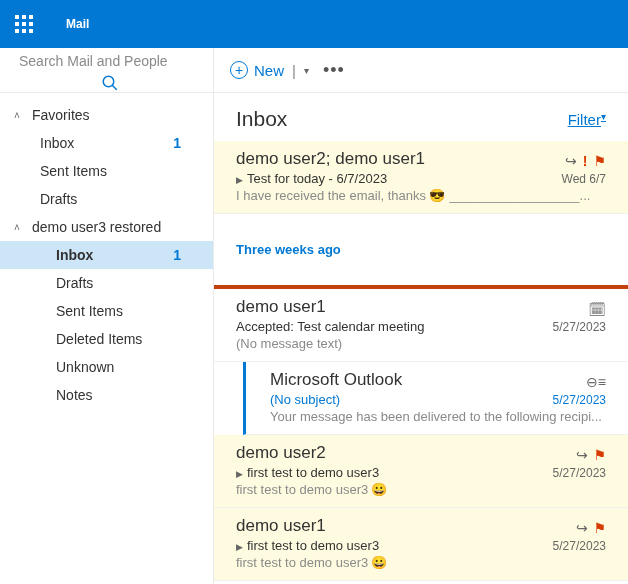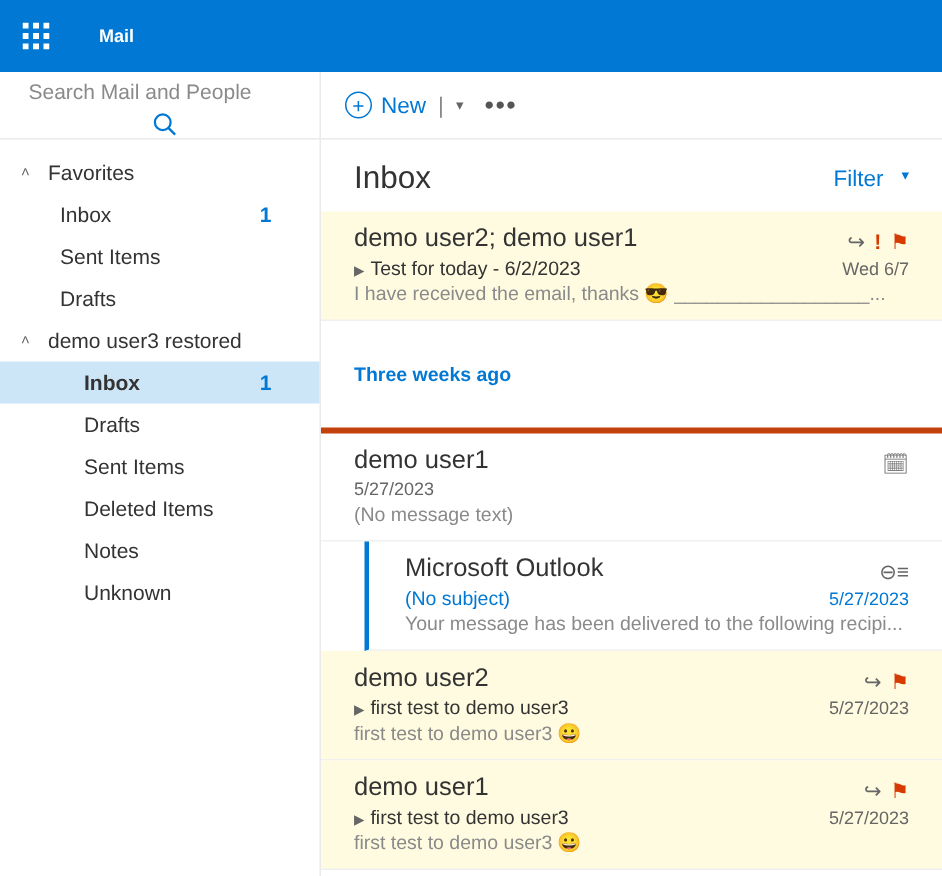--- a/index.html
+++ b/index.html
@@ -23,21 +23,21 @@
 .sidebar { width: 214px; border-right: 1px solid #eaeaea; padding-top: 8px; }
 .section-head { display: flex; align-items: center; padding: 6px 14px; cursor: pointer; font-size: 14px; color: #333; gap: 8px; }
 .section-head .chev { font-size: 10px; color: #666; width: 10px; }
 .folder { display: flex; align-items: center; padding: 6px 14px 6px 40px; cursor: pointer; font-size: 14px; color: #333; justify-content: space-between; }
 .folder.indent2 { padding-left: 56px; }
 .folder.selected { background: #cde6f7; font-weight: 600; }
 .folder .count { color: #0078d4; font-weight: 600; margin-right: 18px; }
 .main { flex: 1; overflow-y: auto; }
 .list-head { display: flex; justify-content: space-between; align-items: center; padding: 14px 22px 10px 22px; }
 .list-head h2 { font-size: 21px; font-weight: 400; color: #333; }
-.filter-btn { color: #0078d4; font-size: 15px; cursor: pointer; display: flex; gap: 12px; }
+.filter-btn { color: #0078d4; font-size: 15px; cursor: pointer; display: flex; gap: 0; text-decoration: underline; }
 .filter-btn .chev { font-size: 10px; }
 .msg { padding: 8px 22px 10px 22px; border-bottom: 1px solid #f0f0f0; position: relative; }
 .msg.unread-bar { border-left: 3px solid #0078d4; padding-left: 24px; margin-left: 29px; }
 .msg.highlight { background: #fffbe0; }
 .msg .row1 { display: flex; justify-content: space-between; align-items: flex-end; }
 .msg .sender { font-size: 17px; color: #333; }
 .msg .icons { display: flex; gap: 6px; align-items: center; color: #666; }
 .msg .row2 { display: flex; justify-content: space-between; font-size: 13px; margin-top: 2px; align-items: center; }
 .msg .subject { color: #333; }
 .msg .subject.link { color: #0078d4; }
@@ -116,24 +116,24 @@
     <div class="folder indent2">
         <span>Drafts</span>
       </div>
     <div class="folder indent2">
         <span>Sent Items</span>
       </div>
     <div class="folder indent2">
         <span>Deleted Items</span>
       </div>
     <div class="folder indent2">
+        <span>Unknown</span>
+      </div>
+    <div class="folder indent2">
         <span>Notes</span>
-      </div>
-    <div class="folder indent2">
-        <span>Unknown</span>
       </div>
   </div>
 
   <div class="main">
     <div class="list-head">
       <h2>Inbox</h2>
       <div class="filter-btn">
         <span>Filter</span>
         <span class="chev">▾</span>
       </div>
@@ -142,36 +142,37 @@
     <div class="msg highlight">
       <div class="row1">
         <span class="sender">demo user2; demo user1</span>
         <span class="icons">
           <span class="reply-i">↩</span>
           <span class="excl">!</span>
           <span class="flag">⚑</span>
         </span>
       </div>
       <div class="row2">
-        <span><span class="caret">▶</span><span class="subject">Test for today - 6/2/2023</span></span>
+        <span><span class="caret">▶</span><span class="subject">Test for today - 6/7/2023</span></span>
         <span class="date">Wed 6/7</span>
       </div>
       <div class="preview">I have received the email, thanks 😎  __________________...</div>
     </div>
 
     <div class="group-head">Three weeks ago</div>
 
     <div class="msg">
       <div class="row1">
         <span class="sender">demo user1</span>
         <span class="icons">
             <span>🗓</span>
           </span>
       </div>
       <div class="row2">
+        <span class="subject">Accepted: Test calendar meeting</span>
         <span class="date">5/27/2023</span>
       </div>
       <div class="preview">(No message text)</div>
     </div>
 
     <div class="msg unread-bar">
       <div class="row1">
         <span class="sender">Microsoft Outlook</span>
         <span class="icons">
             <span>⊖≡</span>

